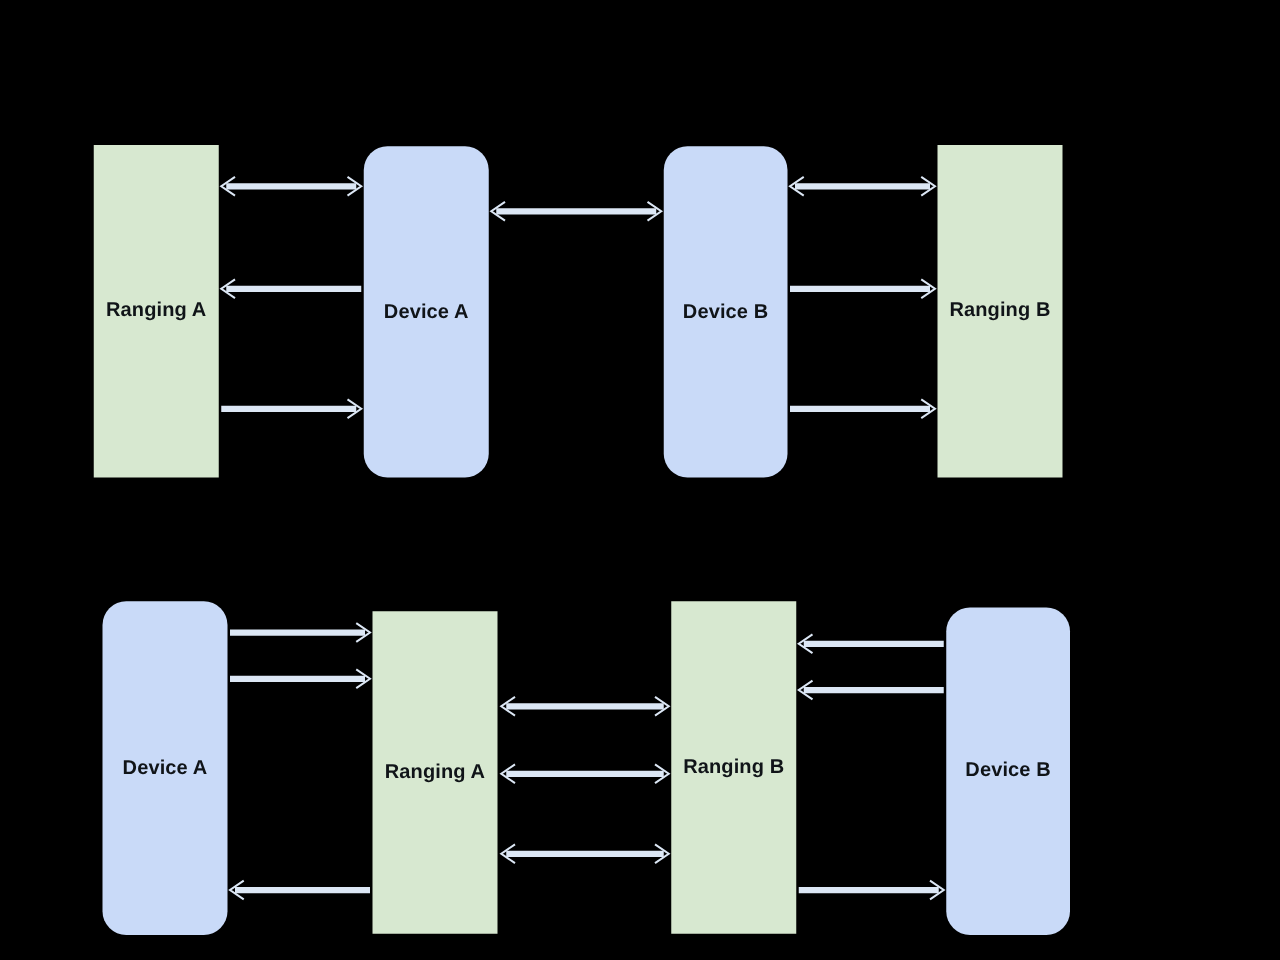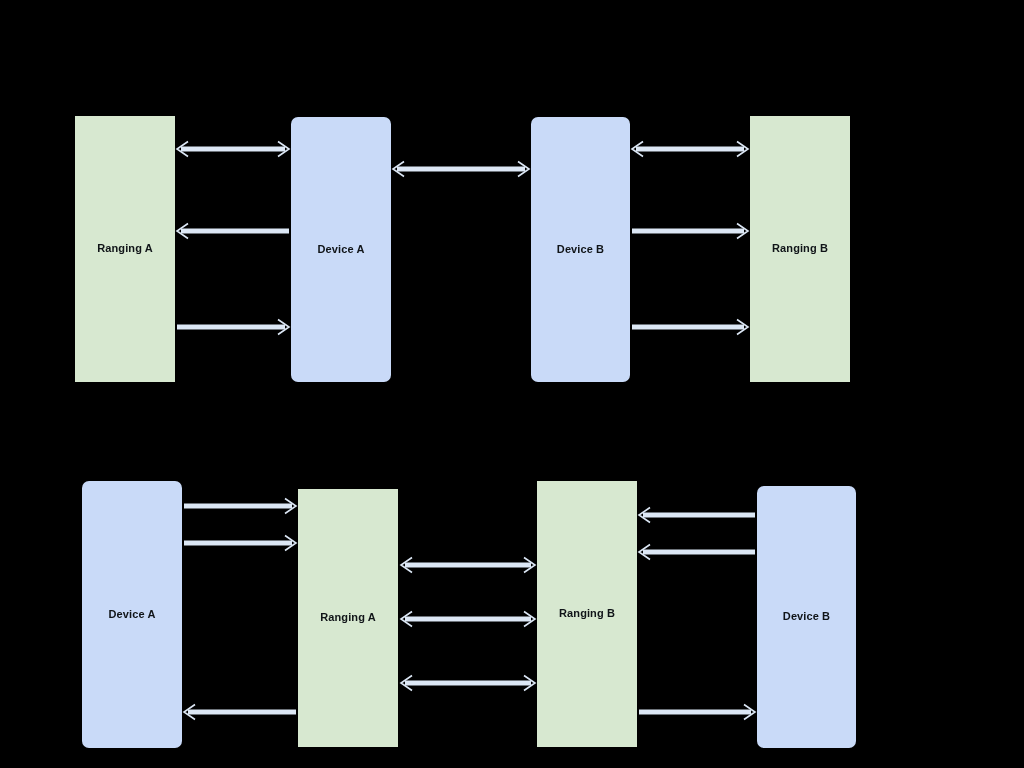--- a/index.html
+++ b/index.html
@@ -20,33 +20,33 @@
     background: #000000;
   }
   .node {
     position: absolute;
     display: flex;
     align-items: center;
     justify-content: center;
     box-sizing: border-box;
     font-family: "Liberation Sans", sans-serif;
     font-weight: bold;
-    font-size: 11px;
+    font-size: 16px;
     letter-spacing: 0.1px;
     color: #101418;
     text-align: right;
     line-height: 1.2;
   }
   .node.green {
     background: #d7e8d0;
     border-radius: 0px;
   }
   .node.blue {
     background: #c9daf8;
-    border-radius: 7px;
+    border-radius: 19px;
   }
   .node .label {
     pointer-events: none;
   }
   .arrow-layer {
     position: absolute;
     left: 0;
     top: 0;
     width: 1024px;
     height: 768px;

